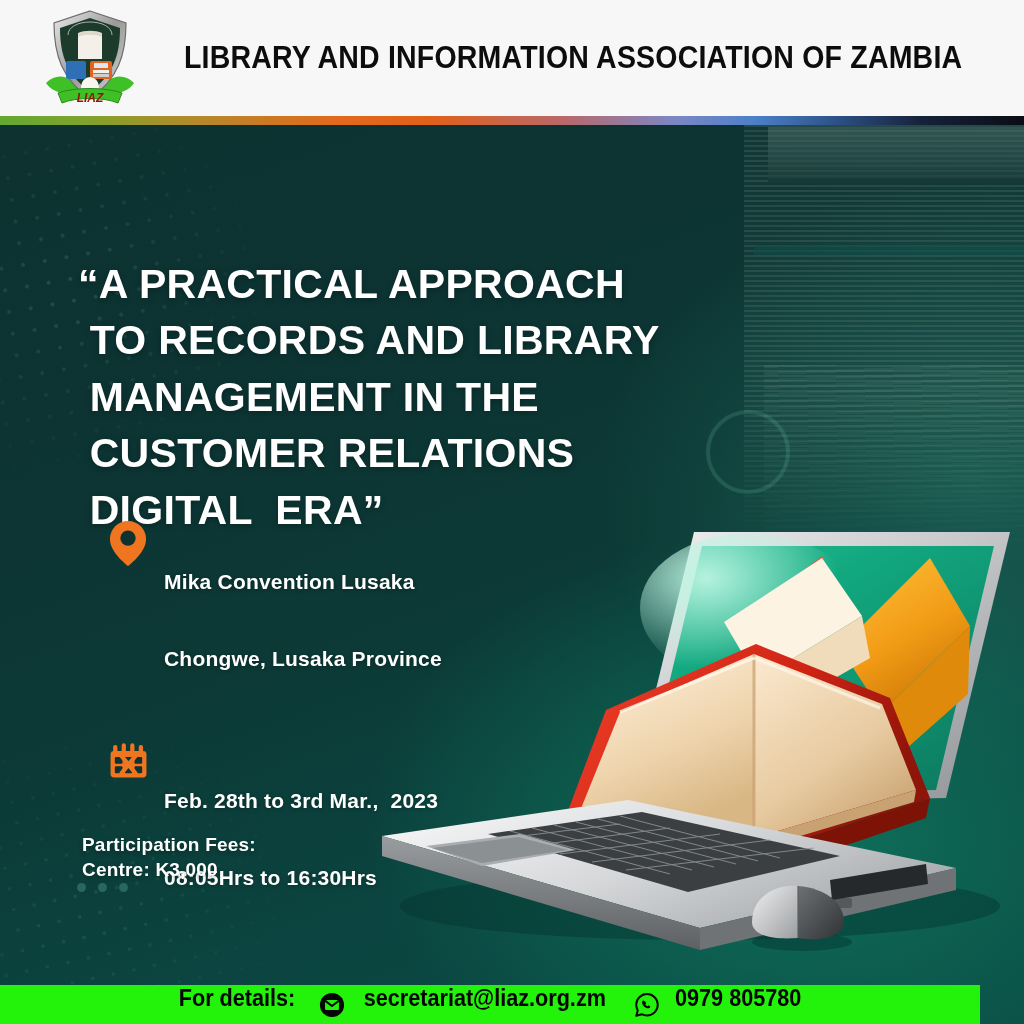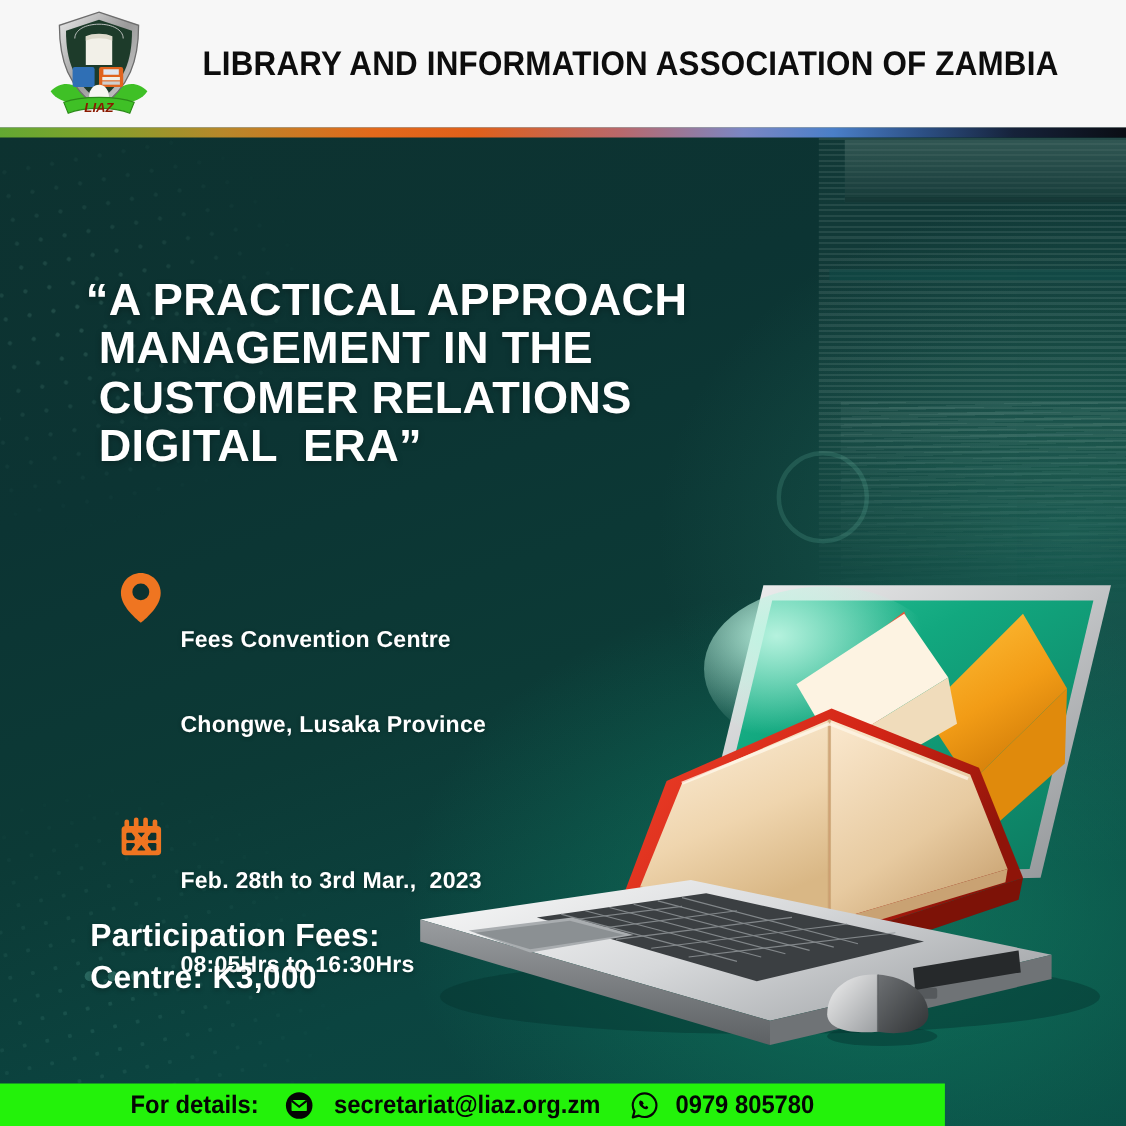--- a/index.html
+++ b/index.html
@@ -145,54 +145,54 @@
     position:absolute; left:78px; top:250px;
     width:640px;
     color:#ffffff;
     font-size:41px;
     font-weight:bold;
     line-height:1.085;
     letter-spacing:0.3px;
     text-shadow:0 2px 6px rgba(0,0,0,0.28);
     z-index:9;
   }
-  .headline div { white-space:pre; }
+  .headline div { white-space:pre;margin-top:12px; }
 
   .info {
     position:absolute; left:108px; top:518px;
     z-index:9;
   }
   .info-row { display:flex; align-items:flex-start; margin-bottom:14px; }
   .info-icon { flex:0 0 auto; width:56px; padding-top:2px; }
   .info-text {
     color:#ffffff; font-size:21px; font-weight:bold;
     line-height:1.22; letter-spacing:0.2px;
     text-shadow:0 1px 4px rgba(0,0,0,0.30);
     white-space:pre;
   }
 
   .fees {
     position:absolute; left:82px; top:833px;
-    color:#ffffff; font-size:29px; font-weight:bold;
+    color:#ffffff; font-size:19px; font-weight:bold;
     line-height:1.30; letter-spacing:0.2px;
     text-shadow:0 2px 5px rgba(0,0,0,0.30);
     z-index:9;
   }
   .fees div { white-space:pre; }
 
   
   .laptop { position:absolute; left:370px; top:498px; width:654px; height:470px; z-index:6; }
   .mouse  { position:absolute; left:740px; top:880px; width:120px; height:72px; z-index:6; }
 
   
   .footer {
     position:absolute; left:0; bottom:0;
-    width:859px; height:39px;
+    width:980px; height:39px;
     background:#23f20a;
-    display:flex; align-items:center; justify-content:center;
+    display:flex; justify-content:center;
     gap:11px;
     z-index:20;
   }
   .footer-label {
     font-size:23px; font-weight:bold; color:#050505;
     font-family:"Liberation Sans Narrow","Liberation Sans", sans-serif;
     transform:scaleX(0.94); transform-origin:center;
   }
   .footer-text {
     font-size:23px; font-weight:bold; color:#050505;
@@ -258,36 +258,37 @@
     <div class="deco-triangle"></div>
     <div class="deco-dots-3">
       <i></i>
         <i></i>
         <i></i>
     </div>
   </div>
 
   <div class="headline">
     <div>“A PRACTICAL APPROACH</div>
+    <div> TO RECORDS AND LIBRARY</div>
     <div> MANAGEMENT IN THE</div>
     <div> CUSTOMER RELATIONS</div>
     <div> DIGITAL  ERA”</div>
   </div>
 
   <div class="info">
 
     <div class="info-row">
       <div class="info-icon">
         <svg viewBox="0 0 44 52" width="40" height="47" aria-hidden="true">
           <path d="M22 1 C11 1 2 10 2 21 C2 34 16 46 22 51 C28 46 42 34 42 21 C42 10 33 1 22 1 Z" fill="#ef7521"></path>
           <circle cx="22" cy="20" r="8.5" fill="#0d3230"></circle>
         </svg>
       </div>
       <div class="info-text">
-        <div>Fees Convention Centre</div>
+        <div>Mika Convention Lusaka</div>
         <div>Chongwe, Lusaka Province</div>
       </div>
     </div>
 
     <div class="info-row">
       <div class="info-icon">
         <svg viewBox="0 0 48 48" width="41" height="41" aria-hidden="true">
           <rect x="6" y="7" width="5" height="9" rx="2.5" fill="#ef7521"></rect>
           <rect x="16" y="5" width="5" height="11" rx="2.5" fill="#ef7521"></rect>
           <rect x="26" y="5" width="5" height="11" rx="2.5" fill="#ef7521"></rect>

